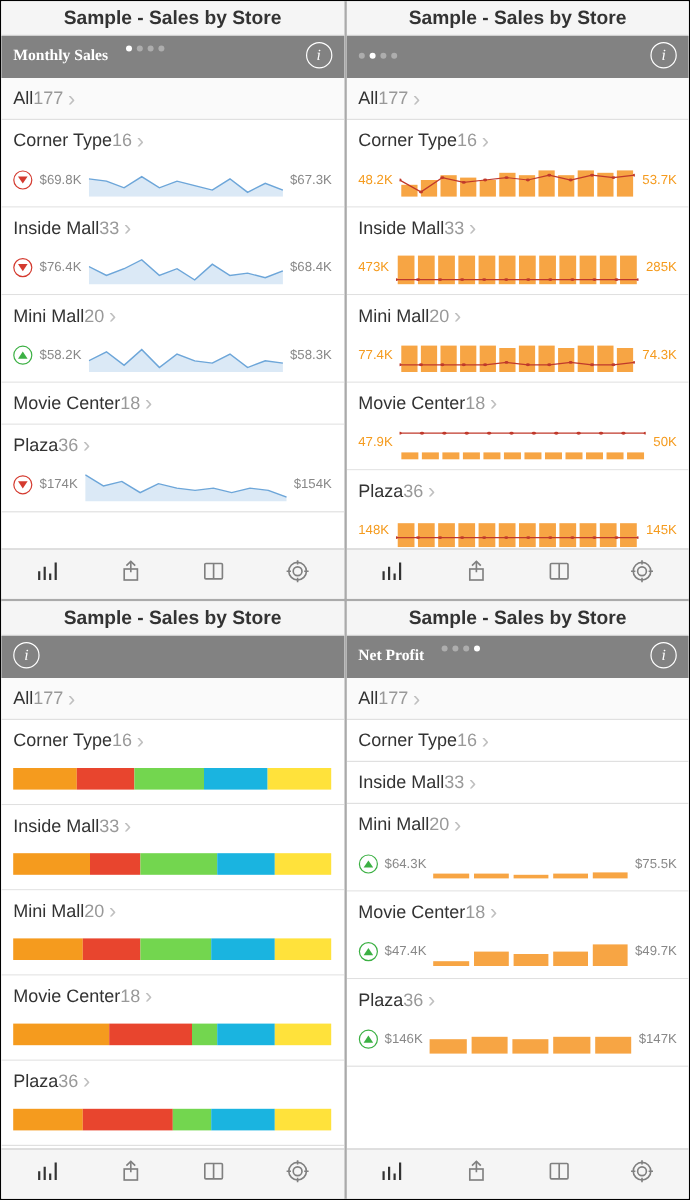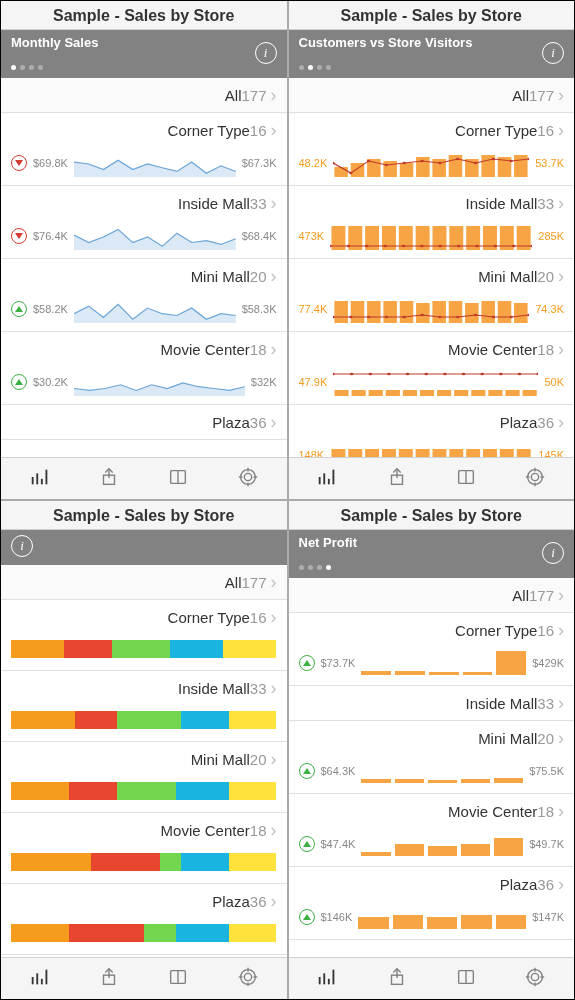--- a/index.html
+++ b/index.html
@@ -37,42 +37,42 @@
   }
   .header-bar {
     background: #828282;
     color: #fff;
     display: flex;
     align-items: center;
     justify-content: space-between;
     padding: 5px 10px 8px 10px;
     position: relative;
   }
-  .header-left { display: flex; flex-direction: column; gap: 15px; }
+  .header-left { display: flex; flex-direction: row; gap: 15px; font-family: Liberation Serif, serif; }
   .header-title { font-size: 13px; font-weight: 600; }
   .pager { display: flex; gap: 4px; }
   .pager-dot {
     width: 5px; height: 5px; border-radius: 50%;
     background: rgba(255,255,255,.35);
   }
   .pager-dot.active { background: #fff; }
   .info-icon {
     width: 22px; height: 22px; border: 1.5px solid #fff; border-radius: 50%;
     display: flex; align-items: center; justify-content: center;
     font-family: Georgia, serif; font-style: italic; font-size: 13px;
     color: #fff;
   }
   .list { flex: 1; overflow: hidden; background: #fff; }
   .row {
     border-bottom: 1px solid #e0e0e0;
     padding: 0 10px;
     background: #fff;
   }
   .row-head {
-    display: flex; align-items: center; justify-content: flex-end;
+    display: flex; align-items: center; justify-content: flex-start;
     height: 34px;
   }
   .row-name { font-size: 15px; color: #333; }
   .row-right { display: flex; align-items: center; gap: 4px; color: #999; }
   .row-count { font-size: 15px; color: #999; }
   .chev { color: #c0c0c0; font-size: 18px; }
   .row-chart {
     display: flex; align-items: center; gap: 6px;
     padding: 2px 0 8px 0; height: 38px;
   }
@@ -200,40 +200,40 @@
         </div>
           </div>
           <div class="row">
         <div class="row-head">
               <span class="row-name">Movie Center</span>
               <span class="row-right">
                 <span class="row-count">18</span>
                 <span class="chev">›</span>
               </span>
             </div>
-        <div class="row-chart">
-          <span class="trend-ind trend-up">
-                <span class="tri tri-up"></span>
-              </span>
-          <span class="val-left">$30.2K</span>
+          </div>
+          <div class="row">
+        <div class="row-head">
+              <span class="row-name">Plaza</span>
+              <span class="row-right">
+                <span class="row-count">36</span>
+                <span class="chev">›</span>
+              </span>
+            </div>
+        <div class="row-chart">
+          <span class="trend-ind trend-down">
+                <span class="tri tri-down"></span>
+              </span>
+          <span class="val-left">$174K</span>
           <svg class="spark" viewBox="0 0 140 30" preserveAspectRatio="none">
-            <polyline points="0,30 0,22 12.727272727272727,24 25.454545454545453,22 38.18181818181818,18 50.90909090909091,24 63.63636363636363,18 76.36363636363636,22 89.0909090909091,16 101.81818181818181,20 114.54545454545453,22 127.27272727272727,24 140,20 140,30" fill="#dbe9f6" stroke="none"></polyline>
-            <polyline points="0,22 12.727272727272727,24 25.454545454545453,22 38.18181818181818,18 50.90909090909091,24 63.63636363636363,18 76.36363636363636,22 89.0909090909091,16 101.81818181818181,20 114.54545454545453,22 127.27272727272727,24 140,20" fill="none" stroke="#6da6d9" stroke-width="1.2"></polyline>
+            <polyline points="0,30 0,6 12.727272727272727,16 25.454545454545453,12 38.18181818181818,22 50.90909090909091,14 63.63636363636363,18 76.36363636363636,20 89.0909090909091,18 101.81818181818181,22 114.54545454545453,18 127.27272727272727,20 140,26 140,30" fill="#dbe9f6" stroke="none"></polyline>
+            <polyline points="0,6 12.727272727272727,16 25.454545454545453,12 38.18181818181818,22 50.90909090909091,14 63.63636363636363,18 76.36363636363636,20 89.0909090909091,18 101.81818181818181,22 114.54545454545453,18 127.27272727272727,20 140,26" fill="none" stroke="#6da6d9" stroke-width="1.2"></polyline>
           </svg>
-          <span class="val-right">$32K</span>
-        </div>
-          </div>
-          <div class="row">
-        <div class="row-head">
-              <span class="row-name">Plaza</span>
-              <span class="row-right">
-                <span class="row-count">36</span>
-                <span class="chev">›</span>
-              </span>
-            </div>
+          <span class="val-right">$154K</span>
+        </div>
           </div>
         </div>
     </div>
     <div class="bbar" id="bbar1">
         <span><svg viewBox="0 0 24 24">
             <g stroke="#333" stroke-width="2" fill="none">
               <line x1="4" y1="20" x2="4" y2="12"></line>
               <line x1="9" y1="20" x2="9" y2="8"></line>
               <line x1="14" y1="20" x2="14" y2="14"></line>
               <line x1="19" y1="20" x2="19" y2="4"></line>
@@ -262,21 +262,20 @@
               <line x1="18" y1="12" x2="22" y2="12"></line>
             </g>
           </svg></span>
       </div>
   </div>
 
   <div class="panel">
     <div class="title-bar">Sample - Sales by Store</div>
     <div class="header-bar">
       <div class="header-left">
-        <div class="header-title">Customers vs Store Visitors</div>
         <div class="pager" id="pager2">
             <span class="pager-dot"></span>
             <span class="pager-dot active"></span>
             <span class="pager-dot"></span>
             <span class="pager-dot"></span>
           </div>
       </div>
       <div class="info-icon">i</div>
     </div>
     <div class="list">
@@ -690,34 +689,20 @@
       </div>
       <div id="p4rows">
           <div class="row">
         <div class="row-head">
               <span class="row-name">Corner Type</span>
               <span class="row-right">
                 <span class="row-count">16</span>
                 <span class="chev">›</span>
               </span>
             </div>
-        <div class="row-chart">
-          <span class="trend-ind trend-up">
-                <span class="tri tri-up"></span>
-              </span>
-          <span class="val-left">$73.7K</span>
-          <div class="net-bars">
-                <div class="net-bar" style="height:4px"></div>
-                <div class="net-bar" style="height:4px"></div>
-                <div class="net-bar" style="height:3px"></div>
-                <div class="net-bar" style="height:3px"></div>
-                <div class="net-bar" style="height:24px"></div>
-              </div>
-          <span class="val-right">$429K</span>
-        </div>
           </div>
           <div class="row">
         <div class="row-head">
               <span class="row-name">Inside Mall</span>
               <span class="row-right">
                 <span class="row-count">33</span>
                 <span class="chev">›</span>
               </span>
             </div>
           </div>

